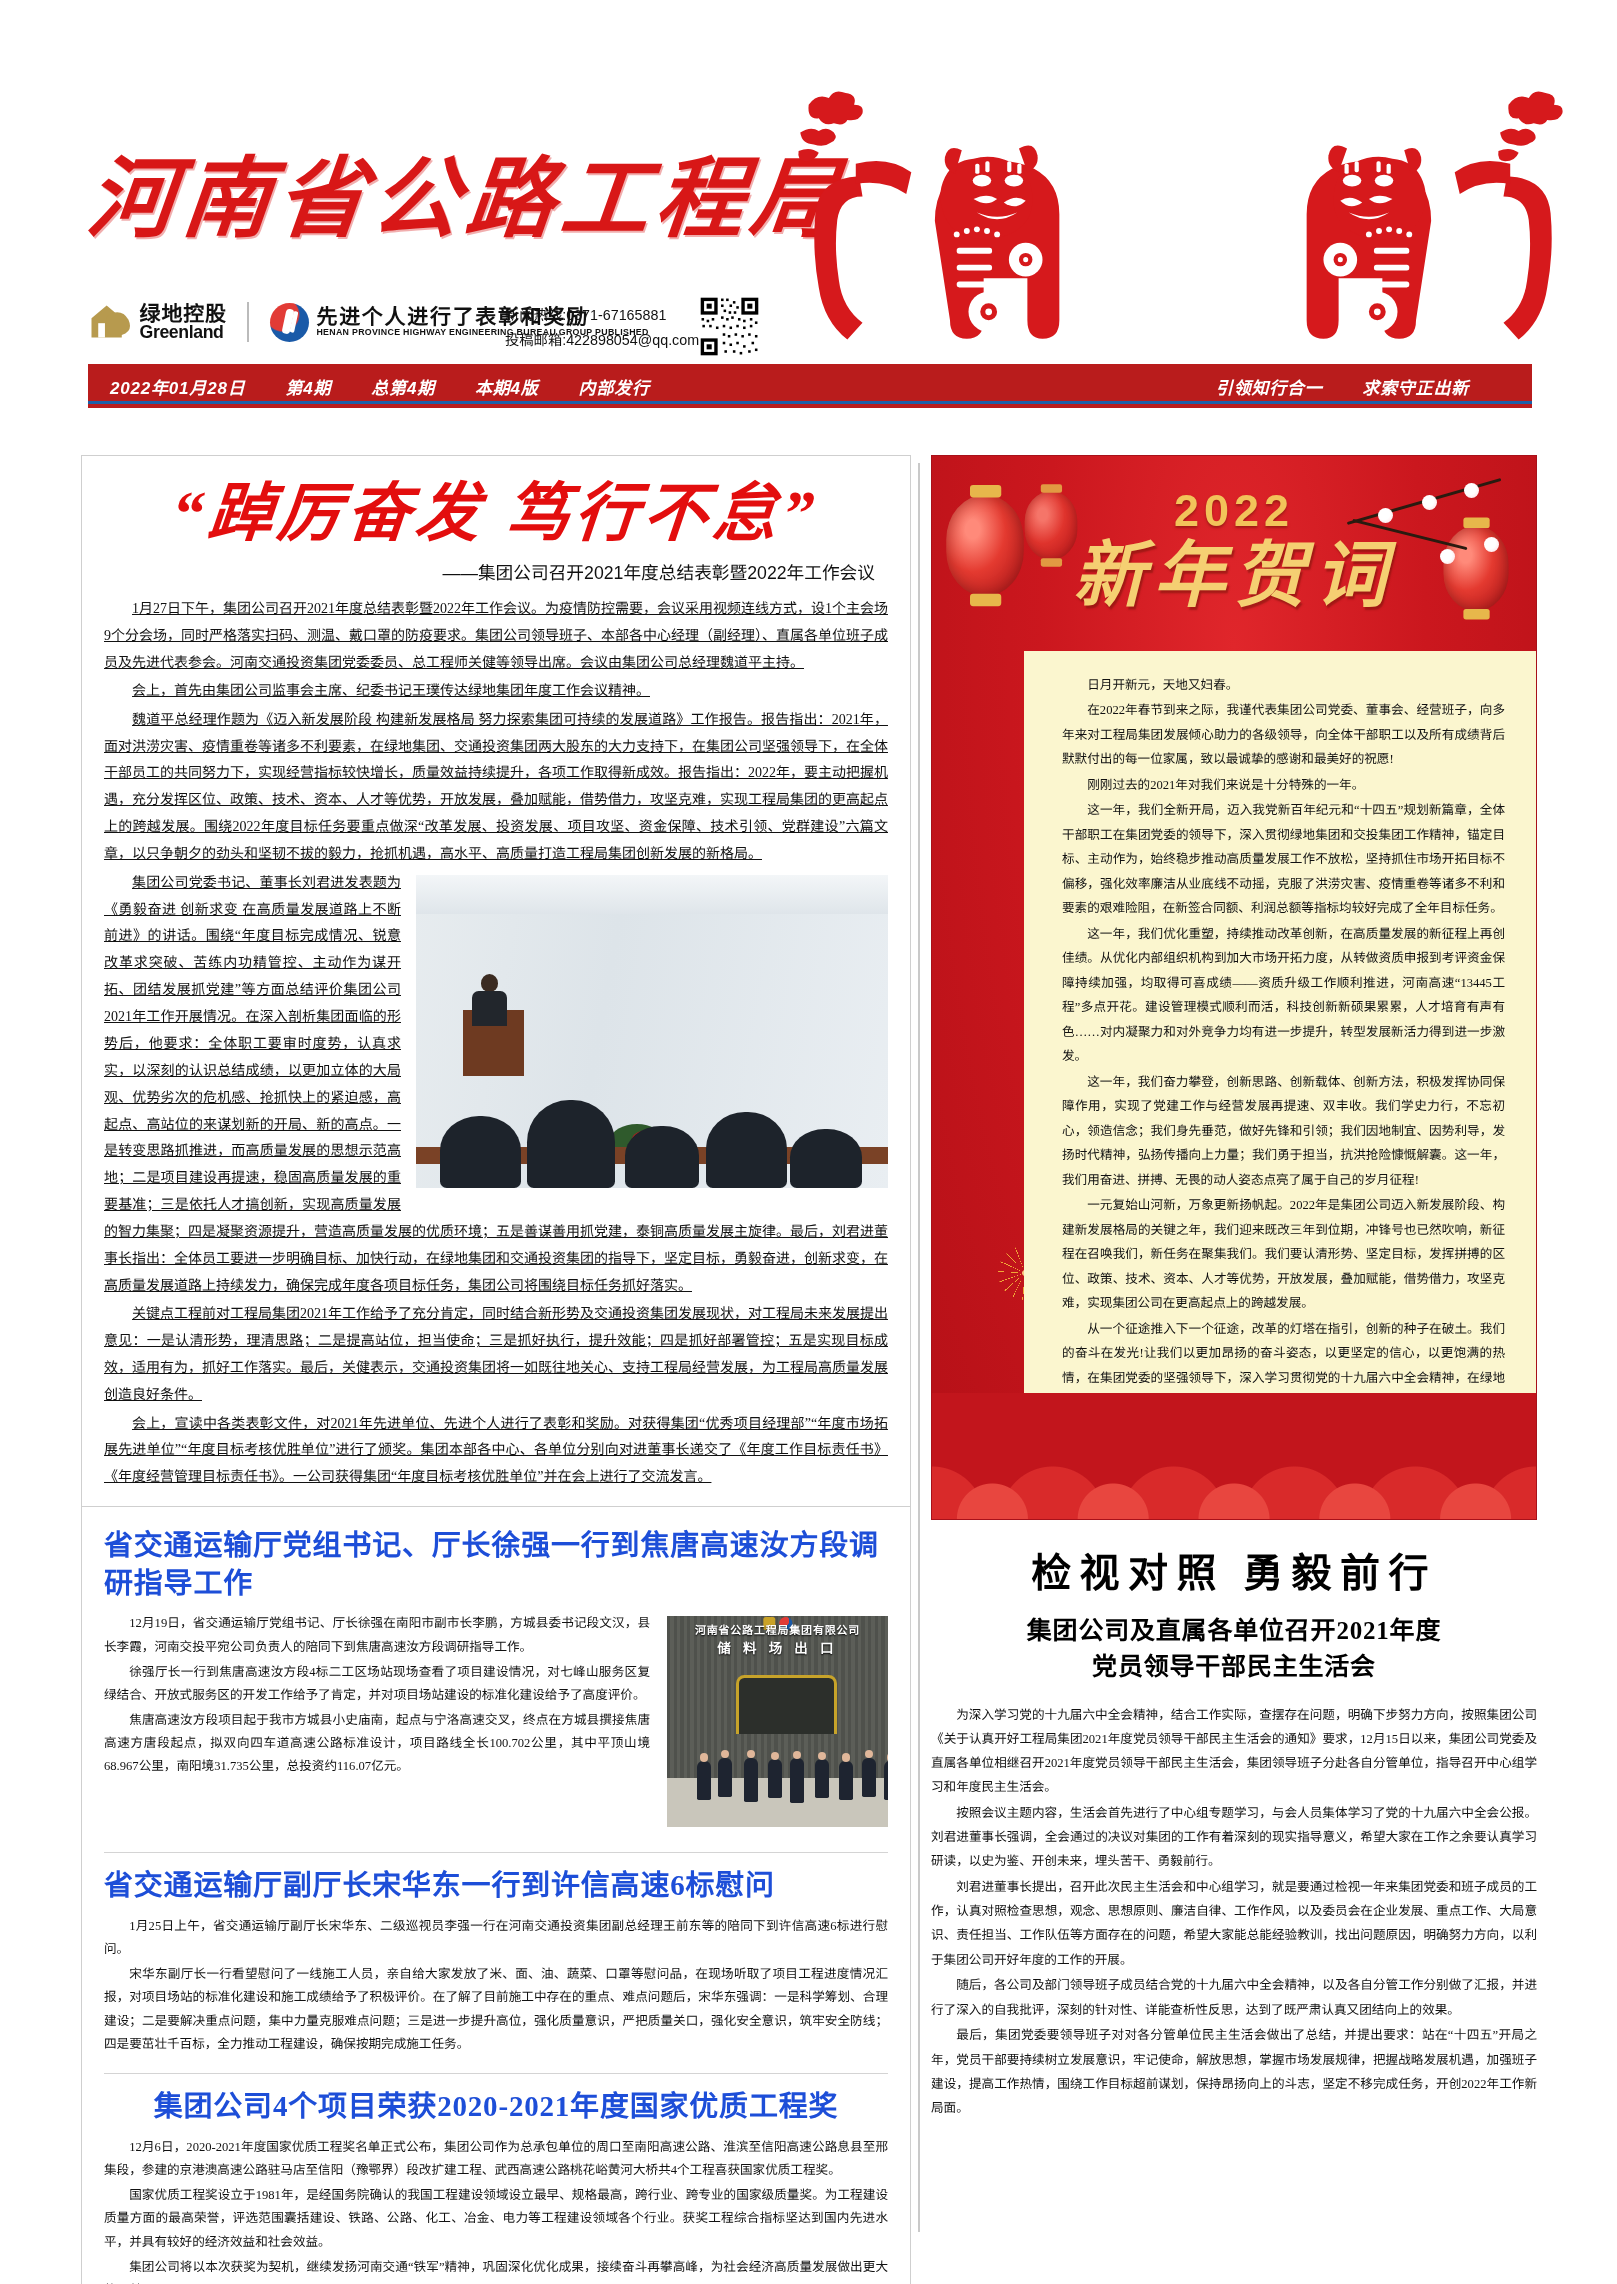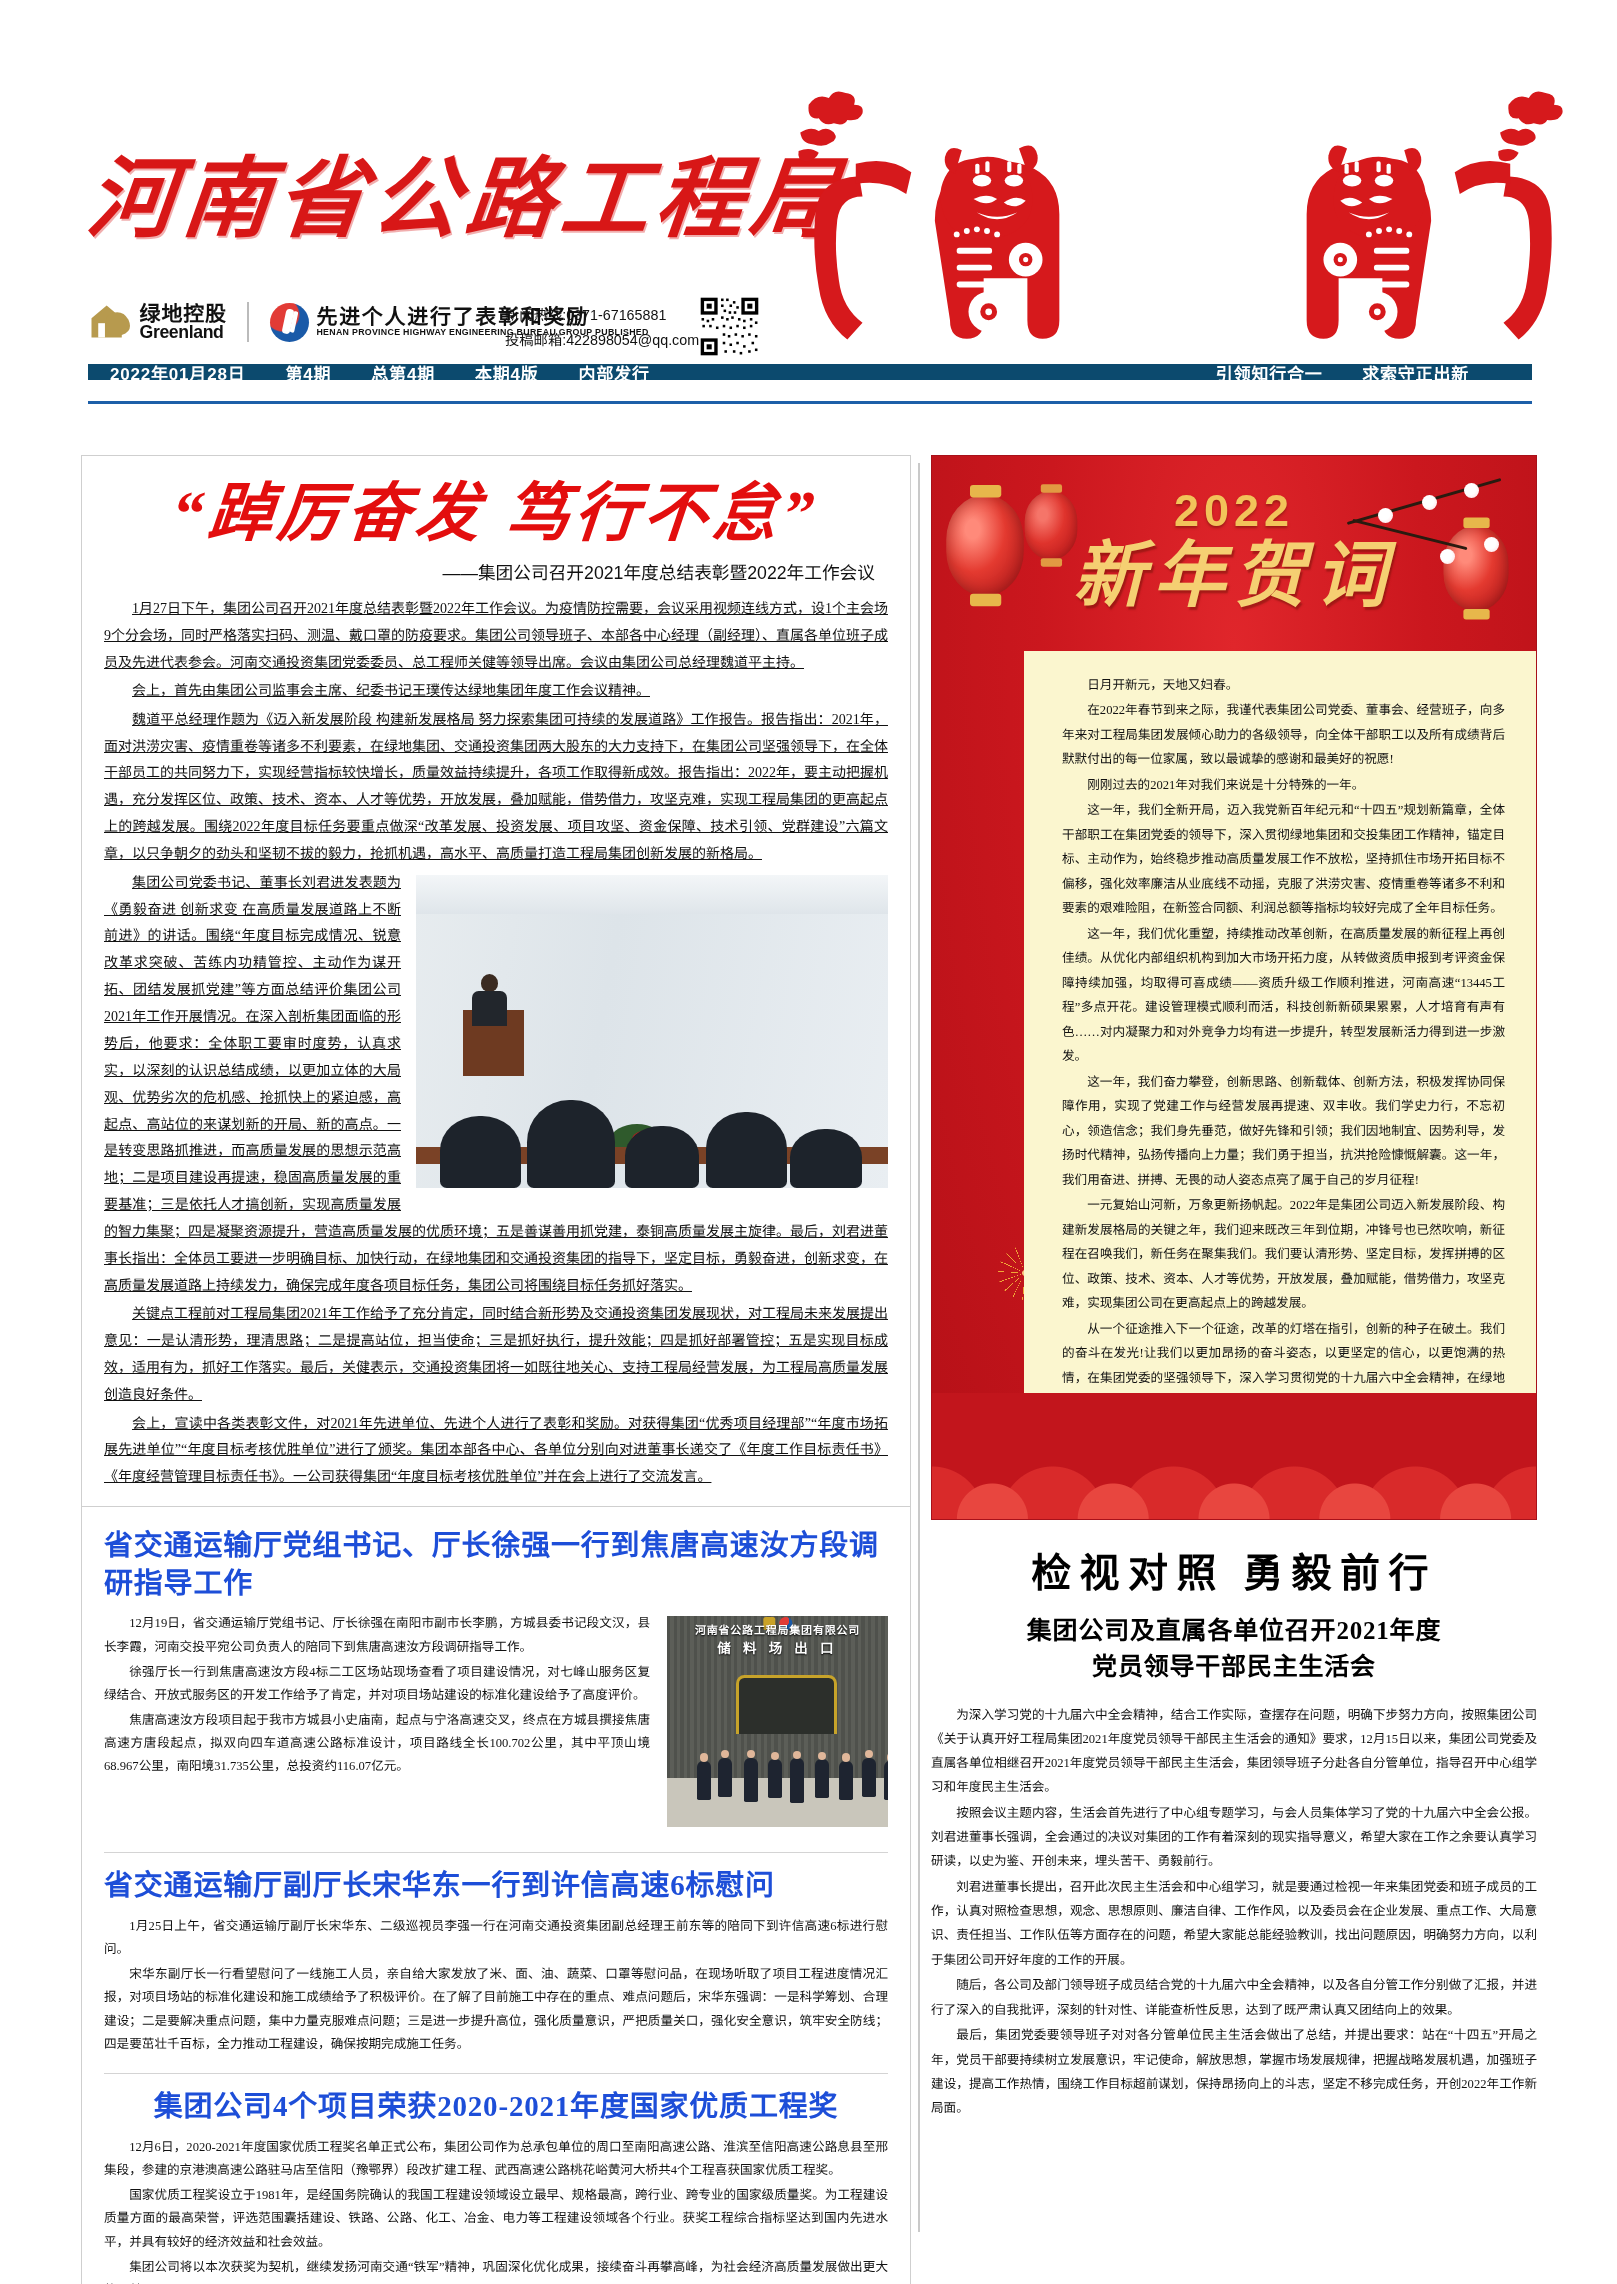--- a/index.html
+++ b/index.html
@@ -45,23 +45,23 @@
      box-shadow: 5.9px -0.8px 0 -1.7px #fff; }
   .hpeb-txt{ line-height:1.05; }
   .hpeb-cn{ font-family:"Liberation Sans", sans-serif; font-size:21px; font-weight:700; color:#111; letter-spacing:1.7px;}
   .hpeb-en{ font-family:"Liberation Sans", sans-serif; font-size:8.8px; font-weight:700; color:#111; letter-spacing:0.3px;}
 
   .contact { position:absolute; left:505px; top:303px; font-family:"Liberation Sans", sans-serif;
      font-size:14.3px; color:#111; line-height:1.75; }
   .qr { position:absolute; left:699px; top:296px; width:61px; height:61px; }
 
   .infobar {
-    position:absolute; left:88px; top:364px; width:1444px; height:16px;
-    background:#0c4a6e; color:#fff; display:flex; align-items:center;
-    font-family:"Liberation Sans", sans-serif; font-size:17px; font-weight:700; letter-spacing:0.8px;
+    position:absolute; left:88px; top:364px; width:1444px; height:44px;
+    background:#b91c1c; color:#fff; display:flex; align-items:center;
+    font-family:"Liberation Sans", sans-serif; font-size:17px; font-weight:700; letter-spacing:0.8px;font-style:italic;
   }
   .infobar span { margin-right:40px; }
   .infobar .right { margin-left:auto; margin-right:29px; }
   .infobar .right span{ margin-right:34px; }
   .mast-rule { position:absolute; left:88px; top:401px; width:1444px; height:2.5px; background:#1c5fa8; }
 
   
   .content { position:absolute; left:0; top:455px; width:1617px; }
   .col-left { position:absolute; left:81px; top:0; width:830px; }
   .col-right { position:absolute; left:931px; top:0; width:606px; }

